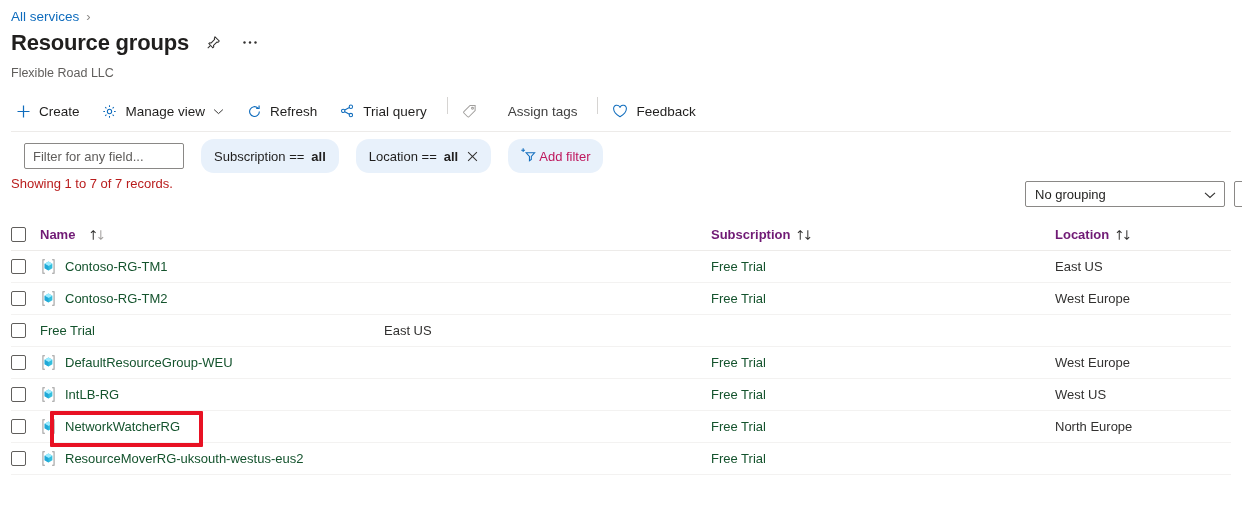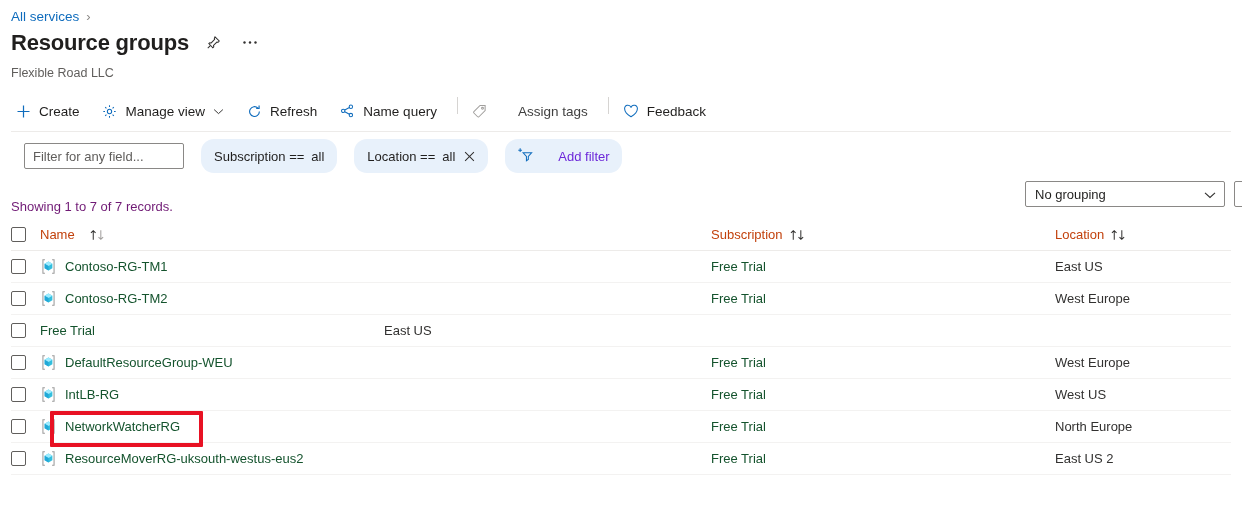--- a/index.html
+++ b/index.html
@@ -71,28 +71,28 @@
     padding:0 8px; font-size:13px; font-family:"Liberation Sans", sans-serif;
     color:#201f1e; background:#fff; outline:none;
   }
   .filter-input::placeholder { color:#605e5c; }
   .pill {
     display:flex; align-items:center; gap:7px;
     height:34px; padding:0 13px; margin-left:17px;
     background:#e8f1fb; border-radius:13px;
     font-size:13px; color:#201f1e; cursor:pointer; white-space:nowrap;
   }
-  .pill b { font-weight:400; }
+  .pill b { font-weight:700; }
   .pill .x { display:flex; align-items:center; color:#323130; margin-left:2px; }
-  .pill.addfilter { color:#6d28d9; gap:24px; padding:0 12px; }
+  .pill.addfilter { color:#be185d; gap:2px; padding:0 12px; }
 
   
   .records {
-    position:absolute; left:11px; top:199px;
-    font-size:13px; color:#701a75;
+    position:absolute; left:11px; top:176px;
+    font-size:13px; color:#b91c1c;
   }
   .grouping {
     position:absolute; left:1025px; top:181px;
     width:200px; height:26px;
     border:1px solid #8a8886; border-radius:2px;
     display:flex; align-items:center; justify-content:space-between;
     padding:0 8px 0 9px; font-size:13px; color:#201f1e;
     background:#fff; cursor:pointer;gap:44px;
   }
   .grouping2 {
@@ -100,21 +100,21 @@
     width:80px; height:26px;
     border:1px solid #8a8886; border-radius:2px;
     background:#fff; cursor:pointer;
   }
 
   
   .table { position:absolute; left:11px; top:219px; width:1220px; }
   .thead {
     display:flex; align-items:center; height:32px;
     border-bottom:1px solid #edebe9;
-    font-size:13px; font-weight:400; color:#c2410c;
+    font-size:13px; font-weight:700; color:#701a75;
   }
   .row {
     display:flex; align-items:center; height:32px;
     border-bottom:1px solid #f3f2f1; font-size:13px;
   }
   .c-check { width:29px; display:flex; align-items:center; flex:0 0 29px; }
   .c-name  { flex:0 0 671px; display:flex; align-items:center; gap:8px; }
   .c-sub   { flex:0 0 344px; display:flex; align-items:center; }
   .c-loc   { flex:1 1 auto; display:flex; align-items:center; }
 
@@ -211,21 +211,21 @@
       <span class="glyph">
         <svg width="15" height="15" viewBox="0 0 16 16">
             <g fill="none" stroke="#0f6cbd" stroke-width="1.1">
               <circle cx="11.6" cy="2.9" r="1.8"></circle>
               <circle cx="11.6" cy="11.8" r="1.8"></circle>
               <circle cx="3.4" cy="7.3" r="1.8"></circle>
               <path d="M5.1 6.4l4.9-2.6M5.1 8.3l4.9 2.6"></path>
             </g>
           </svg>
       </span>
-      <span>Name query</span>
+      <span>Trial query</span>
     </div>
 
     <div class="cmd-sep"></div>
 
     <div class="cmd disabled">
       <span class="glyph">
         <svg width="15" height="15" viewBox="0 0 16 16">
             <g fill="none" stroke="#a19f9d" stroke-width="1.1">
               <path d="M8.6 1.6H14v5.4l-6.6 6.6a1 1 0 0 1-1.4 0L2 9.6a1 1 0 0 1 0-1.4z"></path>
               <circle cx="11.2" cy="4.5" r="1"></circle>
@@ -465,22 +465,19 @@
               </g>
               <path d="M9 3.8l4.1 2.3v4.8L9 13.2 4.9 10.9V6.1z" fill="#32bedd"></path>
               <path d="M9 3.8l4.1 2.3L9 8.5 4.9 6.1z" fill="#9cebff"></path>
               <path d="M9 8.5v4.7L4.9 10.9V6.1z" fill="#1ba0d6" opacity=".75"></path>
             </svg>
             <span class="link">ResourceMoverRG-uksouth-westus-eus2</span>
           </div>
           <div class="c-sub">
             <span class="link">Free Trial</span>
           </div>
-          <div class="c-loc">
-            <span class="cell-text">East US 2</span>
-          </div>
         </div>
       </div>
   </div>
 
   <div class="highlight-box"></div>
 
 </div>
 
 </body></html>

